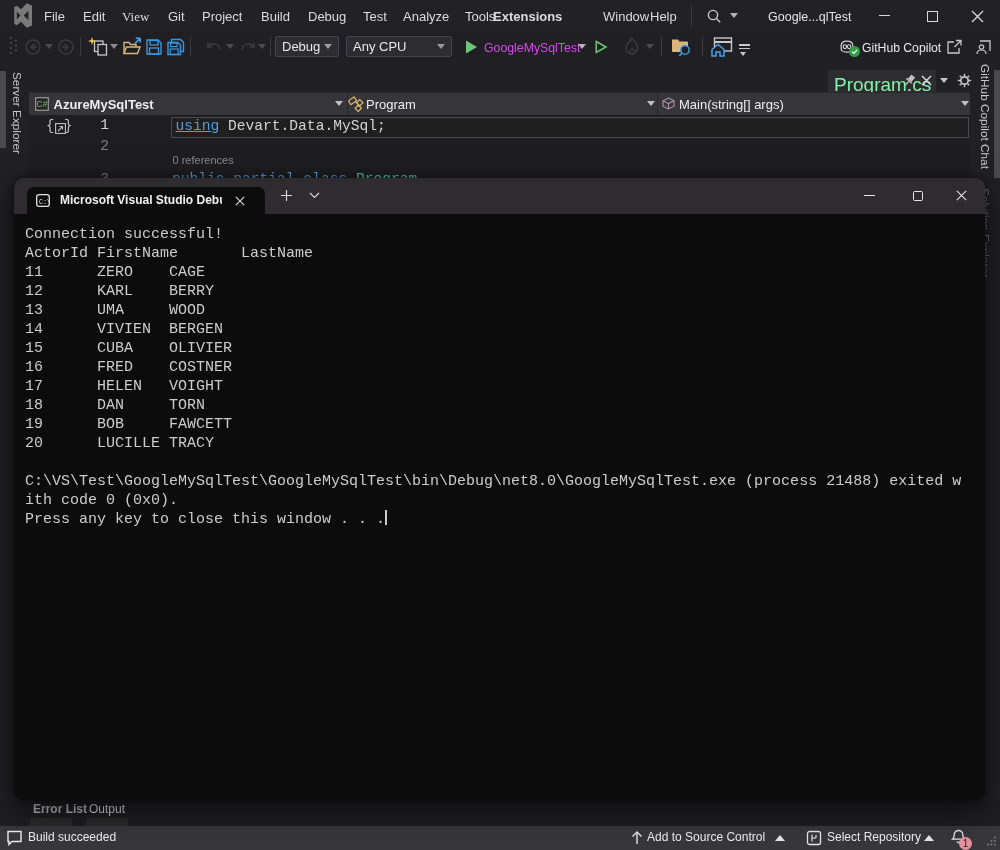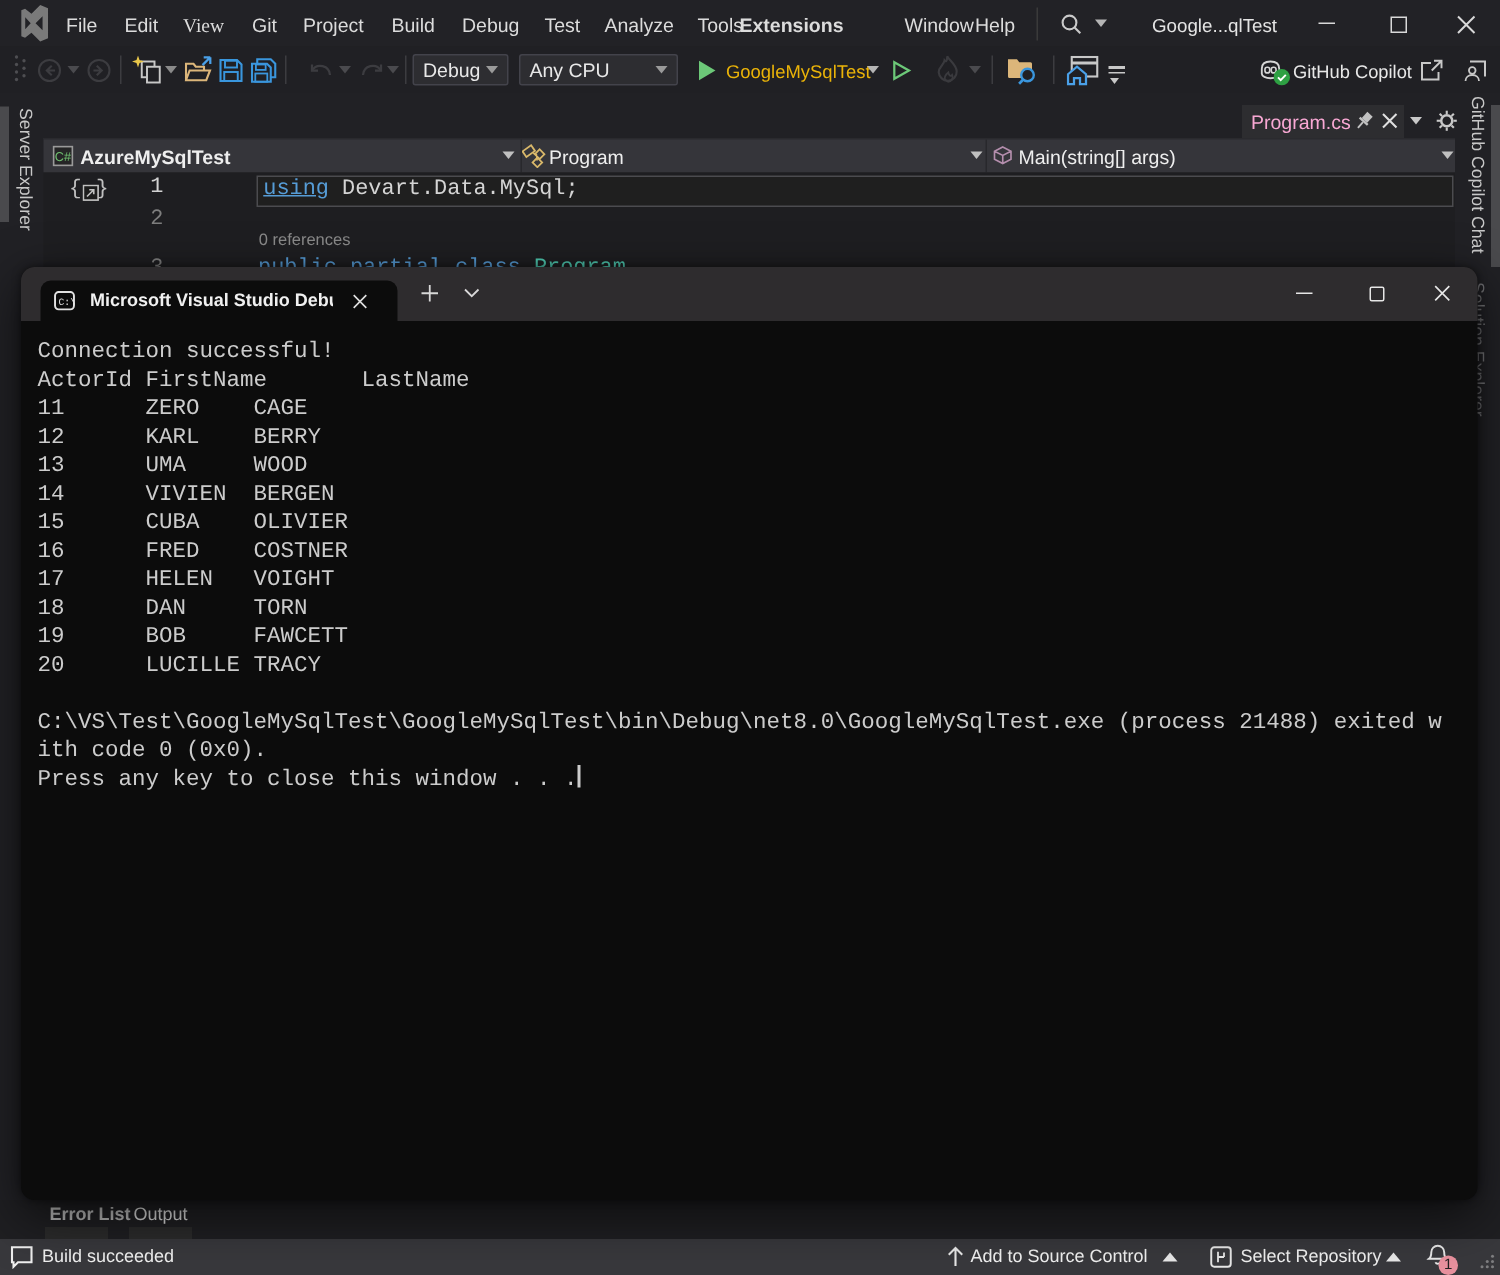--- a/index.html
+++ b/index.html
@@ -134,21 +134,21 @@
       <span class="caret" style="position:absolute;right:6px;top:7px;"></span>
     </div>
     <div class="combo" style="left:346px;width:104px;">
       <span class="ct">Any CPU</span>
       <span class="caret" style="position:absolute;right:6px;top:7px;"></span>
     </div>
 
     <svg class="abs" style="left:465px;top:9px;" width="13" height="14" viewBox="0 0 13 14">
       <path d="M1 0.5 L12 7 L1 13.5 Z" fill="#6cc878"></path>
     </svg>
-    <span class="abs" style="left:484px;top:10px;font-size:12.3px;color:#eab308;">GoogleMySqlTest</span>
+    <span class="abs" style="left:484px;top:10px;font-size:12.3px;color:#d946ef;">GoogleMySqlTest</span>
     <span class="caret abs" style="left:578px;top:13px;border-top-color:#b5b5b5;"></span>
     <svg class="abs" style="left:595px;top:9px;" width="13" height="14" viewBox="0 0 13 14">
       <path d="M1.2 1.5 L11 7 L1.2 12.5 Z" fill="none" stroke="#6cc878" stroke-width="1.5"></path>
     </svg>
 
     <svg class="abs" style="left:623px;top:5px;" width="18" height="20" viewBox="0 0 18 20">
       <path d="M8.5 1.5 C10 4.5 14.5 7 14.8 11.5 a6 6 0 0 1 -12 .6 C2.8 8.5 6.3 7.5 6.7 4.3 7.5 5.3 8.4 5.3 8.5 1.5 Z" fill="none" stroke="#3a3a3e" stroke-width="1.4"></path>
       <path d="M9 18.5 a3.2 3.2 0 0 0 2.8-4.6 c-1 1.6-2.3 .2-2.6-1.6 -1.6 1.3-2.7 2.6-2.3 4.3 A3.2 3.2 0 0 0 9 18.5 Z" fill="none" stroke="#3a3a3e" stroke-width="1.2"></path>
     </svg>
     <span class="caret abs dim" style="left:646px;top:13px;"></span>
@@ -194,21 +194,21 @@
   <div id="main" class="abs">
 
     <div class="abs" style="left:0;top:9px;width:6px;height:77px;background:#4a4a4d;"></div>
     <div class="vtext" style="left:10px;top:10px;">Server Explorer</div>
 
     <div class="vtext" style="left:978px;top:2px;">GitHub Copilot Chat</div>
     <div class="vtext" style="left:978px;top:126px;color:#77777a;">Solution Explorer</div>
     <div class="abs" style="left:994px;top:8px;width:6px;height:108px;background:#4a4a4d;"></div>
 
     <div class="abs" style="left:828px;top:8px;width:108px;height:23px;background:#2d2d30;"></div>
-    <span class="abs" style="left:834px;top:12px;font-size:13px;color:#f9a8d4;">Program.cs</span>
+    <span class="abs" style="left:834px;top:12px;font-size:19px;color:#86efac;">Program.cs</span>
     <svg class="abs" style="left:902px;top:12px;" width="14" height="14" viewBox="0 0 14 14">
       <g transform="rotate(42 7 7)" fill="#c2c2c2">
         <rect x="4.6" y="0.5" width="4.8" height="5.5"></rect>
         <rect x="3.4" y="6" width="7.2" height="1.6"></rect>
         <rect x="6.4" y="7.6" width="1.3" height="5"></rect>
       </g>
     </svg>
     <svg class="abs" style="left:921px;top:13px;" width="11" height="11" viewBox="0 0 11 11">
       <path d="M1 1 L10 10 M10 1 L1 10" stroke="#e0e0e0" stroke-width="1.4"></path>
     </svg>

